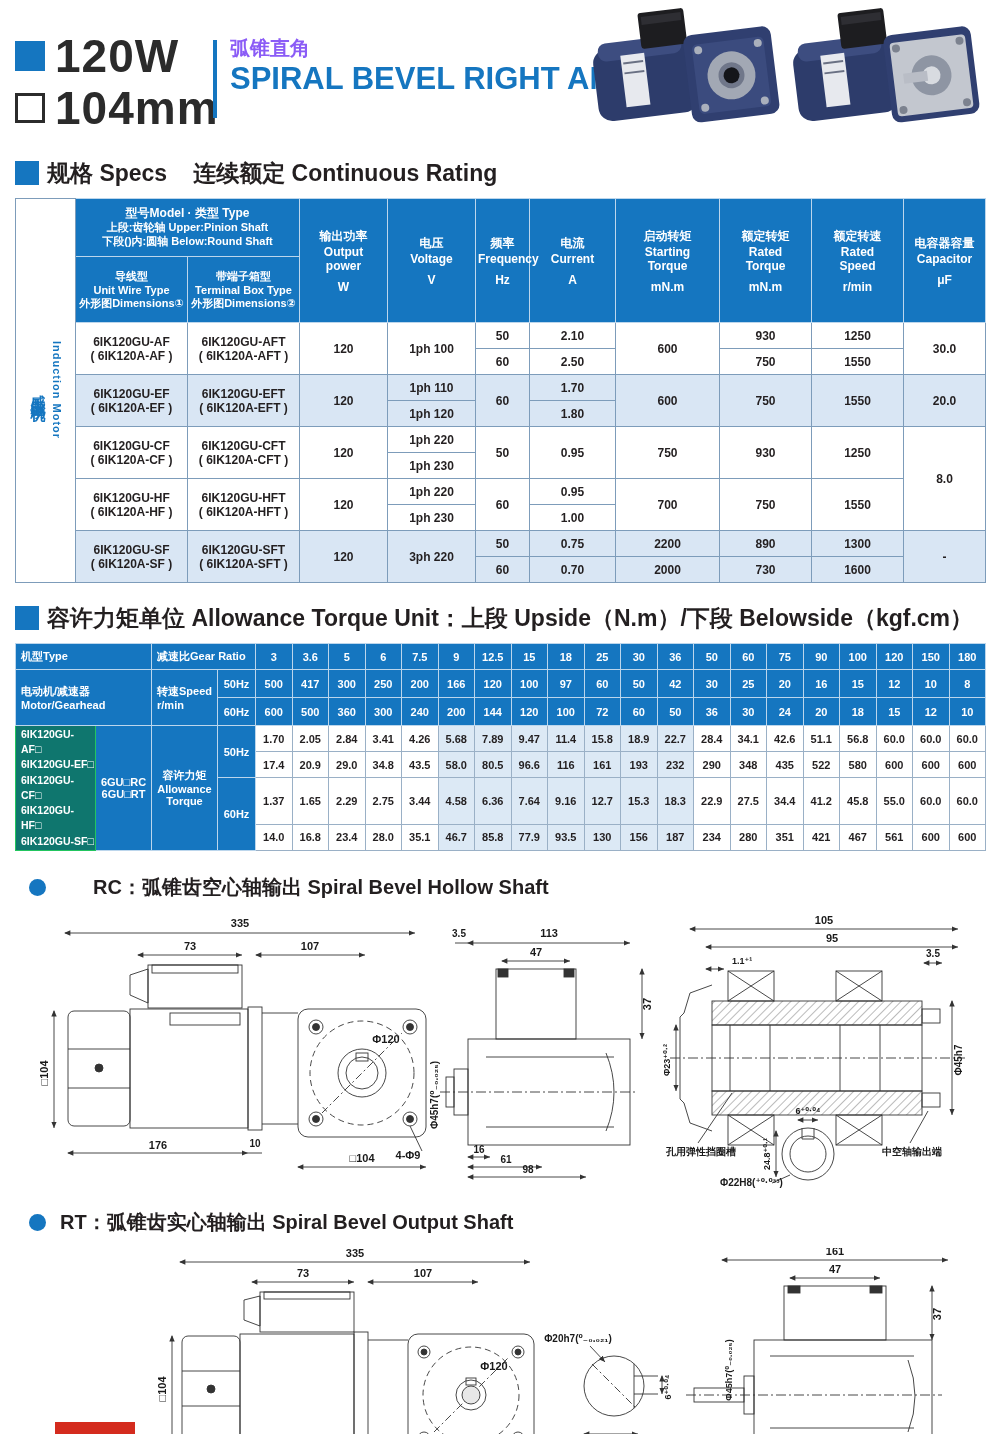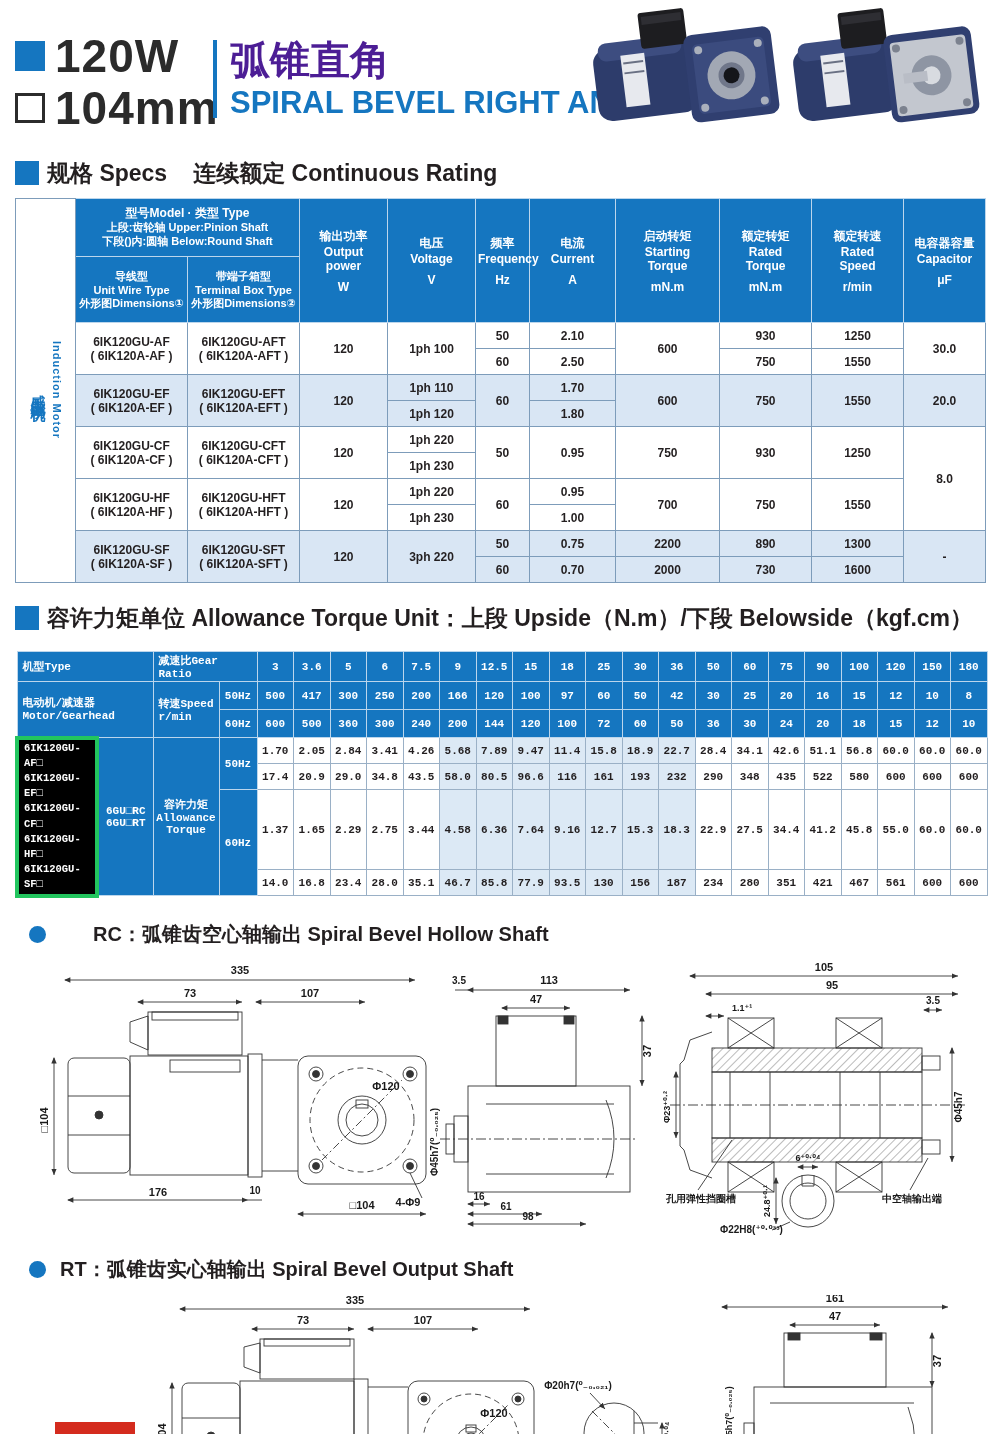--- a/index.html
+++ b/index.html
@@ -12,21 +12,21 @@
   
   .hdr{position:relative;height:150px;}
   .size-block{position:absolute;left:0;top:30px;}
   .size-row{display:flex;align-items:center;height:52px;}
   .sq{width:30px;height:30px;margin-right:10px;flex:0 0 auto;}
   .sq.fill{background:#1576c0;}
   .sq.out{background:#fff;border:3px solid #2b2b2b;width:24px;height:24px;}
   .size-txt{font-size:46px;font-weight:bold;color:#2b2b2b;letter-spacing:1px;line-height:1;}
   .vdiv{position:absolute;left:198px;top:40px;width:4px;height:78px;background:#1576c0;}
   .title-block{position:absolute;left:215px;top:36px;}
-  .title-cn{font-size:40px;font-weight:bold;color:#4c1d95;line-height:1.2;}
+  .title-cn{font-size:20px;font-weight:bold;color:#8b5cf6;line-height:1.2;}
   .title-en{font-size:31px;font-weight:bold;color:#1576c0;letter-spacing:0px;line-height:1.2;}
   .motor-photos{position:absolute;right:0;top:0;}
   
   .sec-head{display:flex;align-items:center;margin:6px 0 8px 0;height:34px;}
   .sec-sq{width:24px;height:24px;background:#1576c0;margin-right:8px;flex:0 0 auto;}
   .sec-dot{width:17px;height:17px;border-radius:50%;background:#1576c0;margin:0 14px 0 14px;flex:0 0 auto;}
   .sec-t1{font-size:23px;font-weight:bold;margin-right:26px;white-space:nowrap;}
   .sec-t2{font-size:23px;font-weight:bold;white-space:nowrap;}
   .sec-t3{font-size:20px;font-weight:bold;white-space:nowrap;}
   
@@ -37,23 +37,23 @@
   .specs .side{background:#fff;border-right:1px solid #7d9cba;vertical-align:middle;}
   .pre{white-space:pre-line;}
   .sm{font-size:11px;}
   .hd .unit{display:block;margin-top:7px;}
   .model-hd div{line-height:1.25;}
   tr.alt td{background:#d9e6f4;}
   .sidewrap{display:flex;justify-content:center;gap:4px;}
   .vcn{writing-mode:vertical-rl;text-orientation:upright;color:#1576c0;font-size:15px;font-weight:bold;letter-spacing:3px;}
   .ven{writing-mode:vertical-rl;color:#1576c0;font-size:11px;font-weight:bold;letter-spacing:1px;}
   
-  .alw{width:970px;font-size:11px;font-weight:bold;text-align:center;border:1px solid #8aa0b4;margin-top:16px;font-family:Liberation Mono, monospace;}
+  .alw{width:970px;font-size:11px;font-weight:bold;text-align:center;border:1px solid #8aa0b4;margin-top:8px;}
   .alw td{border:1px solid #9ab0c6;padding:1px 1px;background:#fff;}
-  .alw td.bhd{background:#000000;color:#fff;border:4px solid #22c55e;text-align:left;padding-left:5px;}
+  .alw td.bhd{background:#0f766e;color:#fff;border:1px solid #22c55e;text-align:left;padding-left:5px;}
   .alw td.bhdc{background:#1576c0;color:#fff;border:1px solid #bcd6ec;}
   .alw tr.hrow td{background:#1576c0;color:#fff;border:1px solid #bcd6ec;}
   .alw td.shaded{background:#dce9f5;}
   .alw .models{font-size:10.5px;line-height:1.45;}
   
   .diag{margin-left:15px;}
   svg text{font-family:"Liberation Sans","DejaVu Sans",sans-serif;font-size:11px;font-weight:bold;fill:#1a1a1a;}
   svg text.t9{font-size:9px;}
   svg text.t10{font-size:10px;}
   .footer-frag{position:absolute;left:55px;top:1422px;width:80px;height:12px;background:#d42b1e;}

